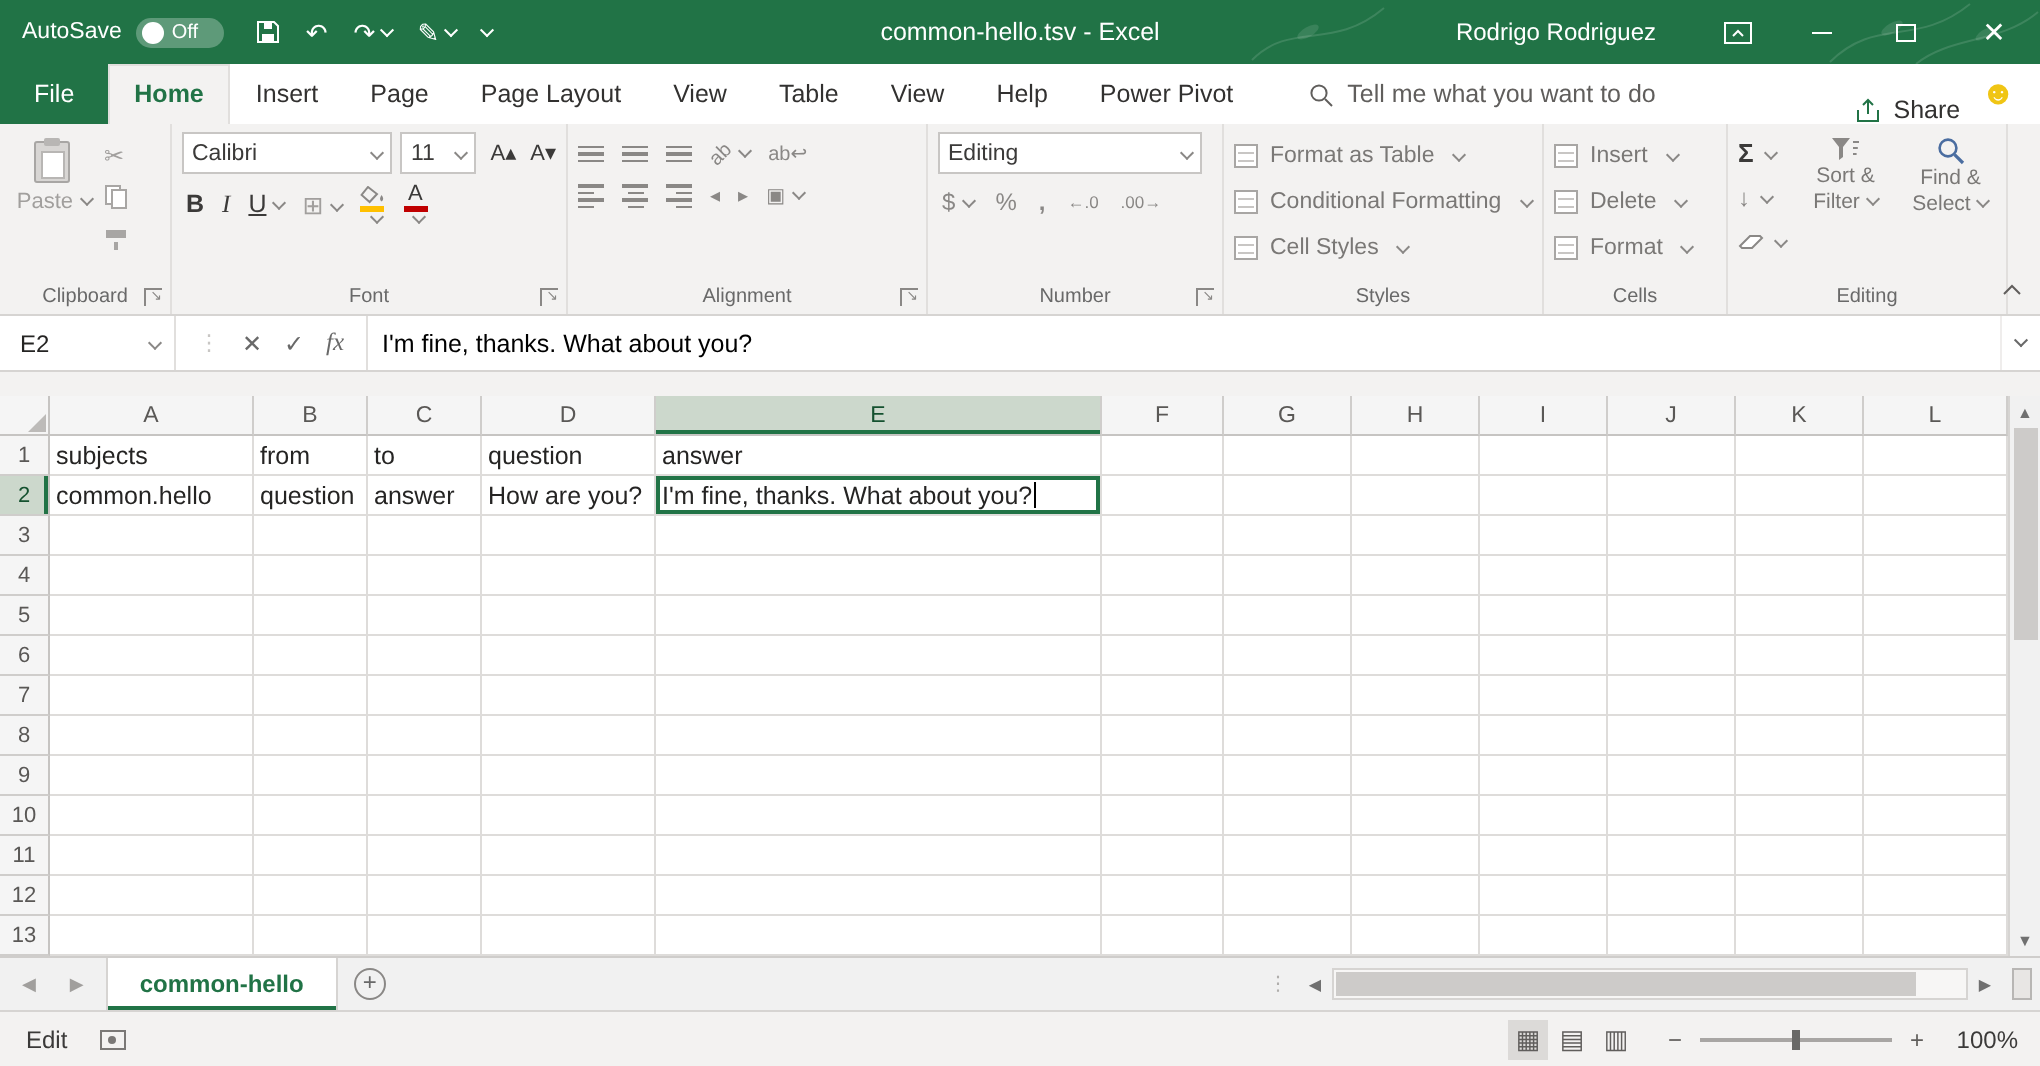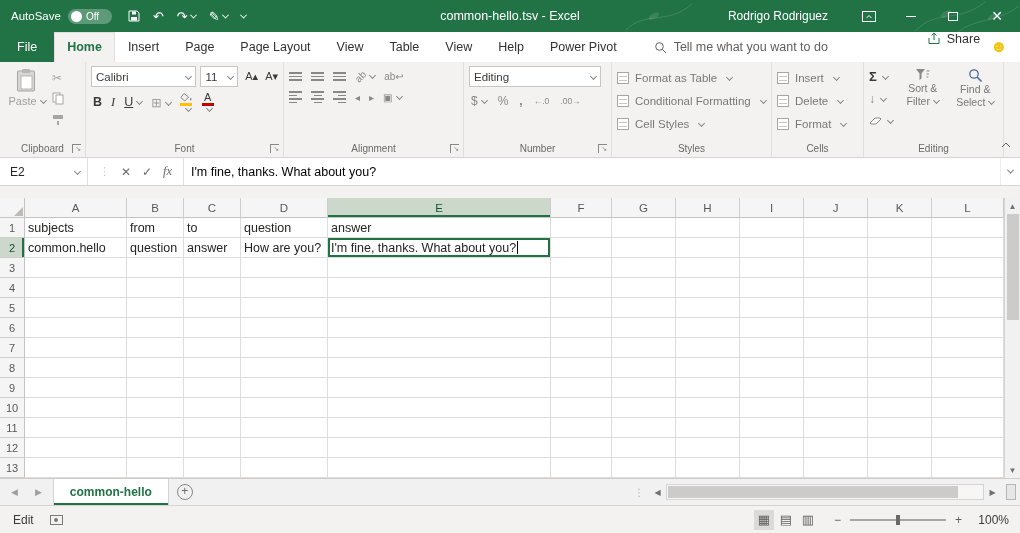--- a/index.html
+++ b/index.html
@@ -24,21 +24,21 @@
   .maxbox{width:10px;height:9px;border:1px solid #fff}
   .minbar{width:10px;height:1px;background:#fff}
 
   
   .tabrow{height:30px;background:#fff;display:flex;align-items:stretch;font-size:12.5px}
   .tab-strip{display:flex;align-items:stretch}
   .tab{display:flex;align-items:center;padding:0 13px;color:#323130;white-space:nowrap}
   .tab.file{background:#217346;color:#fff;padding:0 17px}
   .tab.active{background:#f3f2f1;color:#217346;font-weight:700;box-shadow:inset 1px 1px #e1dfdd,inset -1px 0 #e1dfdd}
   .tellme{display:flex;align-items:center;gap:7px;margin-left:24px;color:#605e5c;white-space:nowrap}
-  .share{display:flex;align-items:flex-start;gap:6px;margin-left:auto;padding:0 10px;color:#323130}
+  .share{display:flex;align-items:flex-end;gap:6px;margin-left:auto;padding:0 10px;color:#323130}
   .smiley{display:flex;align-items:center;padding-right:12px;font-size:17px;color:#f0c514}
 
   
   .ribbon{height:96px;background:#f3f2f1;border-bottom:1px solid #d6d4d2;display:flex;position:relative}
   .grp{position:relative;border-right:1px solid #e1dfdd;padding:4px 5px 18px}
   .grp-label{position:absolute;bottom:3px;left:0;right:0;text-align:center;font-size:10px;color:#696969}
   .launcher{position:absolute;bottom:4px;right:4px;width:9px;height:9px;border-top:1px solid #8a8886;border-left:1px solid #8a8886;color:#8a8886;font-size:7px;line-height:8px;text-align:right}
   .dd::after{content:"";display:inline-block;width:4px;height:4px;border-right:1px solid #8a8886;border-bottom:1px solid #8a8886;transform:rotate(45deg);margin-left:4px;vertical-align:2px}
   .dis{color:#a19f9d}
 

